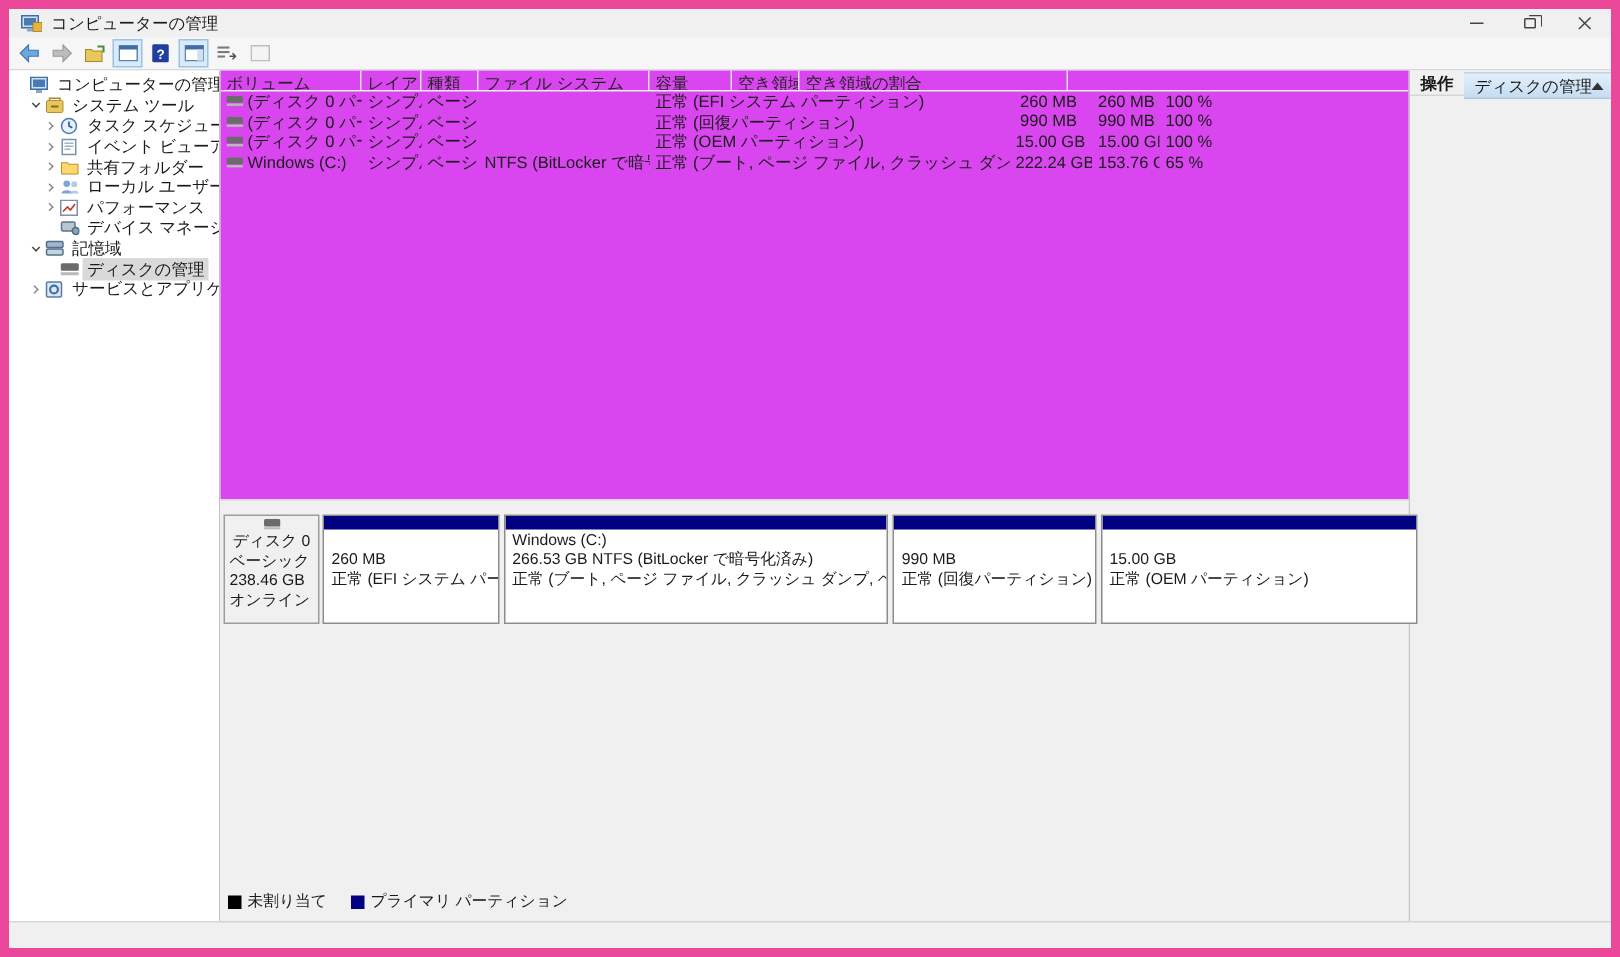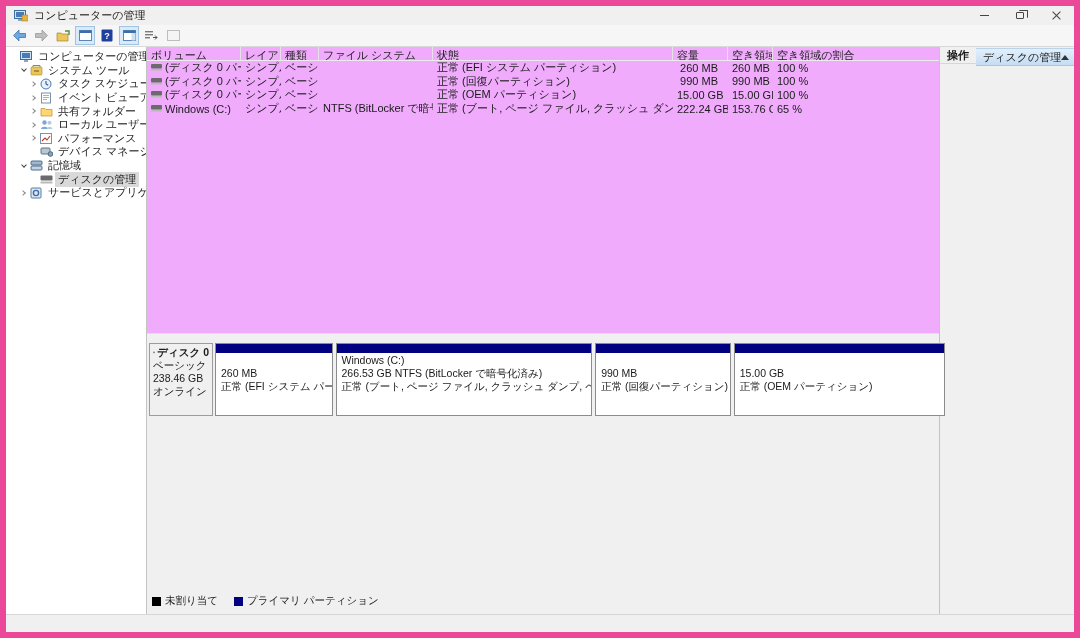--- a/index.html
+++ b/index.html
@@ -37,32 +37,32 @@
   .tree-item { height:13.6px; display:flex; align-items:center; white-space:nowrap; }
   .tree-item .lbl { padding:0 3px; }
   .tree-item.selected .lbl { background:#d9d9d9; }
   .chev { width:10px; flex:none; display:flex; align-items:center; justify-content:center; }
   .chev i { display:block; }
   .chev.closed i { width:4px; height:4px; border-right:1px solid #8a8a8a; border-top:1px solid #8a8a8a; transform:rotate(45deg); margin-right:2px; }
   .chev.open i { width:4px; height:4px; border-right:1px solid #444; border-bottom:1px solid #444; transform:rotate(45deg); margin-bottom:2px; }
   .ticon { width:14px; height:12px; flex:none; margin-right:2px; display:flex; align-items:center; justify-content:center; }
   
   .main { flex:1; display:flex; flex-direction:column; min-width:0; background:#fff; border-right:1px solid #c3c3c3; }
-  .vol-area { height:286px; flex:none; overflow:hidden; background:#f0abfc; }
+  .vol-area { height:286px; flex:none; overflow:hidden; background:#d946ef; }
   .vol-header { display:flex; height:14px; border-bottom:1px solid #ececec; }
   .vh-cell { flex:none; padding:1px 4px; border-right:1px solid #e3e3e3; white-space:nowrap; overflow:hidden; color:#222; }
   .vol-row { display:flex; height:13.6px; align-items:center; }
   .vr-cell { flex:none; padding:0 4px; white-space:nowrap; overflow:hidden; }
   .vr-cell.num { text-align:right; padding-right:10px; }
   .vr-cell.vol { display:flex; align-items:center; gap:3px; }
   .splitter { height:5px; flex:none; background:#f0f0f0; border-top:1px solid #e0e0e0; }
   .disk-view { flex:1; background:#f0f0f0; position:relative; min-height:0; }
   .disk-row { display:flex; margin:5px 3px 0 2px; height:73px; }
   .disk-label { width:64px; flex:none; background:#f0f0f0; border:1px solid #9c9c9c; padding:2px 3px; font-size:10.5px; line-height:13px; white-space:nowrap; overflow:hidden; }
-  .disk-label .dname { display:flex; align-items:center; gap:2px; font-weight:bold; }
+  .disk-label .dname { display:flex; align-items:center; gap:2px; font-weight:normal;flex-direction:column; }
   .partitions { flex:1; display:flex; gap:3px; margin-left:2px; min-width:0; }
   .partition { border:1px solid #8c8c8c; background:#fff; display:flex; flex-direction:column; overflow:hidden; }
   .part-strip { height:9px; flex:none; background:#000080; }
   .part-body { flex:1; padding:1px 5px; font-size:10.5px; line-height:13px; white-space:nowrap; overflow:hidden; }
   .part-body .t { min-height:13px; }
   .legend { position:absolute; left:5px; bottom:6px; display:flex; gap:16px; align-items:center; font-size:10.5px; }
   .legend-item { display:flex; align-items:center; gap:4px; }
   .legend-swatch { width:9px; height:9px; display:inline-block; }
   .annotation { position:absolute; left:50%; top:128px; transform:translateX(-50%); font-size:38px; white-space:nowrap; font-weight:500; letter-spacing:1px; }
   
@@ -290,21 +290,20 @@
         </div>
       </div>
 
     <div class="main">
       <div class="vol-area">
         <div class="vol-header">
             <div class="vh-cell" style="width: 94px;">ボリューム</div>
             <div class="vh-cell" style="width: 40px;">レイアウト</div>
             <div class="vh-cell" style="width: 38px;">種類</div>
             <div class="vh-cell" style="width: 114px;">ファイル システム</div>
-            <div class="vh-cell" style="width: 240px;">状態</div>
             <div class="vh-cell" style="width: 55px;">容量</div>
             <div class="vh-cell" style="width: 45px;">空き領域</div>
             <div class="vh-cell" style="width: 179px;">空き領域の割合</div>
           </div>
         <div id="vol-body">
             <div class="vol-row">
               <div class="vr-cell vol" style="width: 94px;">
                 <span style="display: inline-flex;">
                   <svg width="11" height="7" viewBox="0 0 11 7">
                     <rect x="0" y="0" width="11" height="4.5" rx="1" fill="#6b6b6b"></rect>

